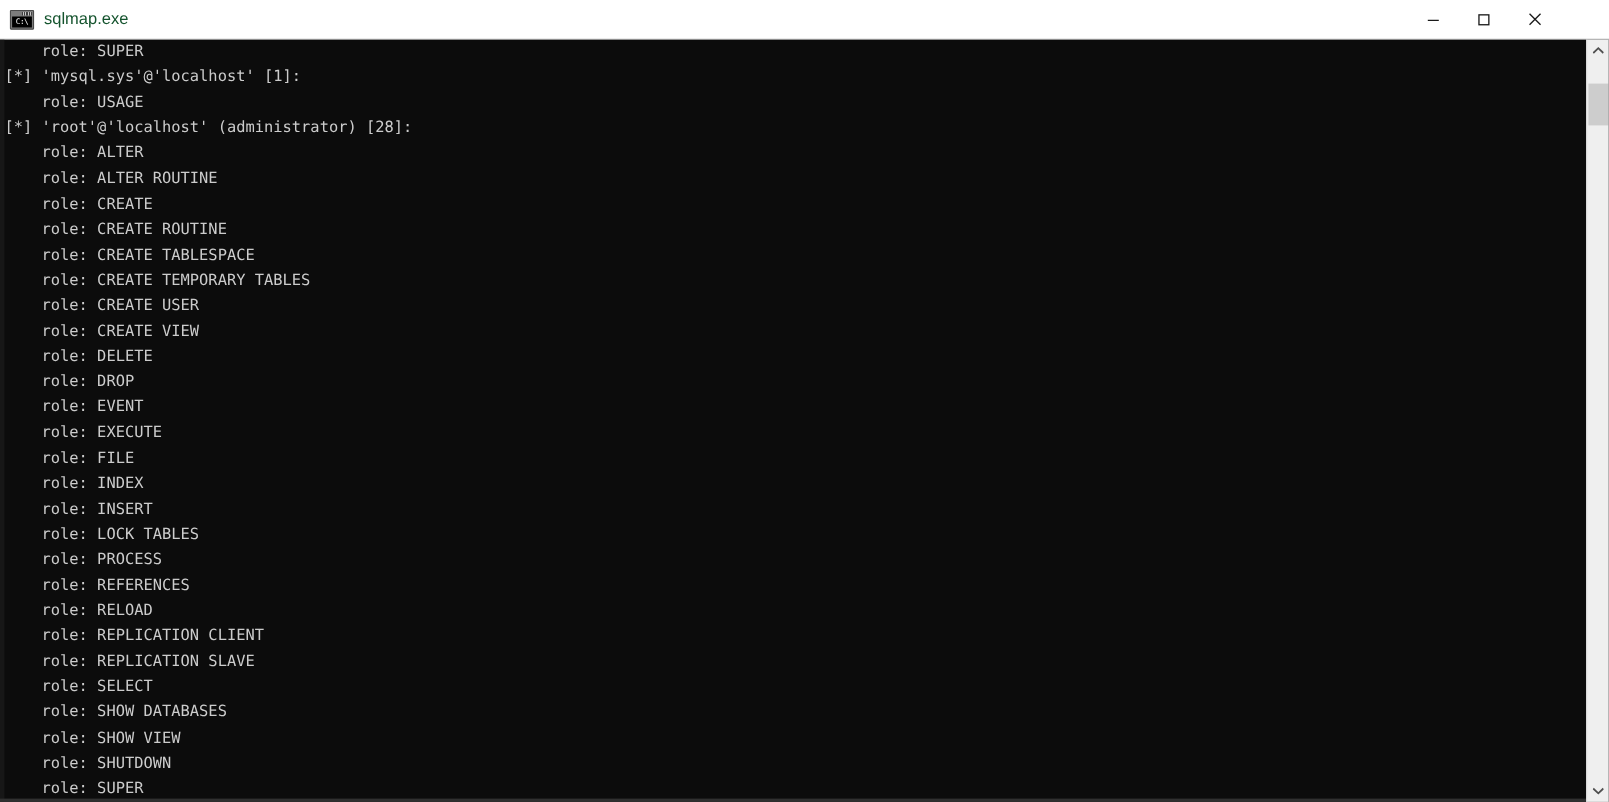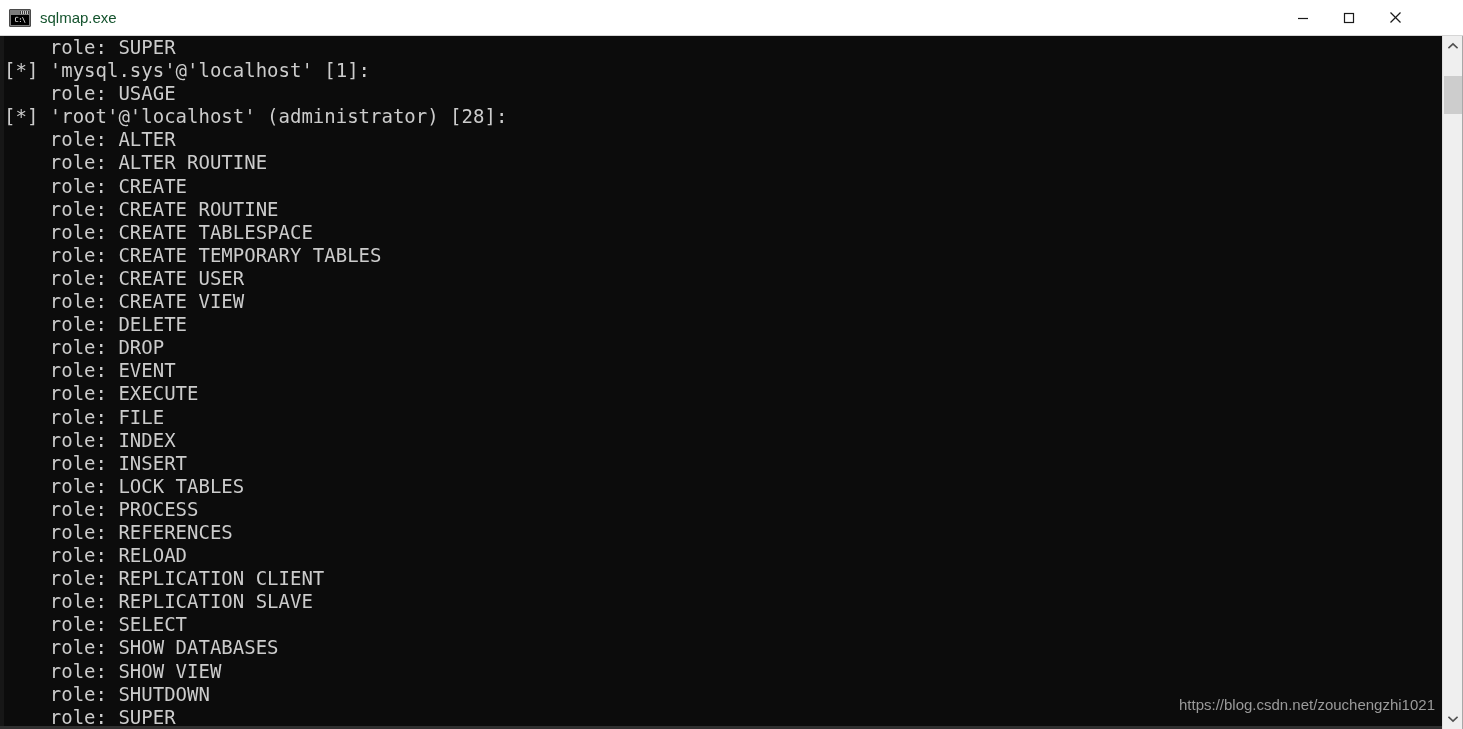--- a/index.html
+++ b/index.html
@@ -131,21 +131,21 @@
     pointer-events: none;
   }
 
   #terminal {
     position: absolute;
     left: 4px;
     top: 0;
     width: 1425px;
     height: 693px;
     font-family: "DejaVu Sans Mono", "Liberation Mono", monospace;
-    font-size: 19px;
+    font-size: 14px;
     line-height: 23.1px;
     color: #cccccc;
     white-space: pre;
     overflow: hidden;
     letter-spacing: 0px;
   }
   .term-line {
     height: 23.1px;
     white-space: pre;
   }
@@ -229,21 +229,20 @@
         <line x1="1.5" y1="1.5" x2="11.5" y2="11.5" stroke="#1a1a1a" stroke-width="1.2"></line>
         <line x1="11.5" y1="1.5" x2="1.5" y2="11.5" stroke="#1a1a1a" stroke-width="1.2"></line>
       </svg>
     </div>
   </div>
 
   <div id="console">
     <div id="console-left-edge"></div>
     <div id="terminal"><div class="term-line">    role: SUPER</div><div class="term-line">[*] 'mysql.sys'@'localhost' [1]:</div><div class="term-line">    role: USAGE</div><div class="term-line">[*] 'root'@'localhost' (administrator) [28]:</div><div class="term-line">    role: ALTER</div><div class="term-line">    role: ALTER ROUTINE</div><div class="term-line">    role: CREATE</div><div class="term-line">    role: CREATE ROUTINE</div><div class="term-line">    role: CREATE TABLESPACE</div><div class="term-line">    role: CREATE TEMPORARY TABLES</div><div class="term-line">    role: CREATE USER</div><div class="term-line">    role: CREATE VIEW</div><div class="term-line">    role: DELETE</div><div class="term-line">    role: DROP</div><div class="term-line">    role: EVENT</div><div class="term-line">    role: EXECUTE</div><div class="term-line">    role: FILE</div><div class="term-line">    role: INDEX</div><div class="term-line">    role: INSERT</div><div class="term-line">    role: LOCK TABLES</div><div class="term-line">    role: PROCESS</div><div class="term-line">    role: REFERENCES</div><div class="term-line">    role: RELOAD</div><div class="term-line">    role: REPLICATION CLIENT</div><div class="term-line">    role: REPLICATION SLAVE</div><div class="term-line">    role: SELECT</div><div class="term-line">    role: SHOW DATABASES</div><div class="term-line">    role: SHOW VIEW</div><div class="term-line">    role: SHUTDOWN</div><div class="term-line">    role: SUPER</div></div>
     <div id="console-bottom-edge"></div>
-    <div id="watermark">https://blog.csdn.net/zouchengzhi1021</div>
   </div>
 
   <div id="scrollbar">
     <div id="sb-up">
       <svg width="10" height="8" viewBox="0 0 10 8">
         <path d="M1 5.6 L5 1.8 L9 5.6" fill="none" stroke="#505050" stroke-width="1.7" stroke-linecap="square"></path>
       </svg>
     </div>
     <div id="sb-thumb"></div>
     <div id="sb-down">

